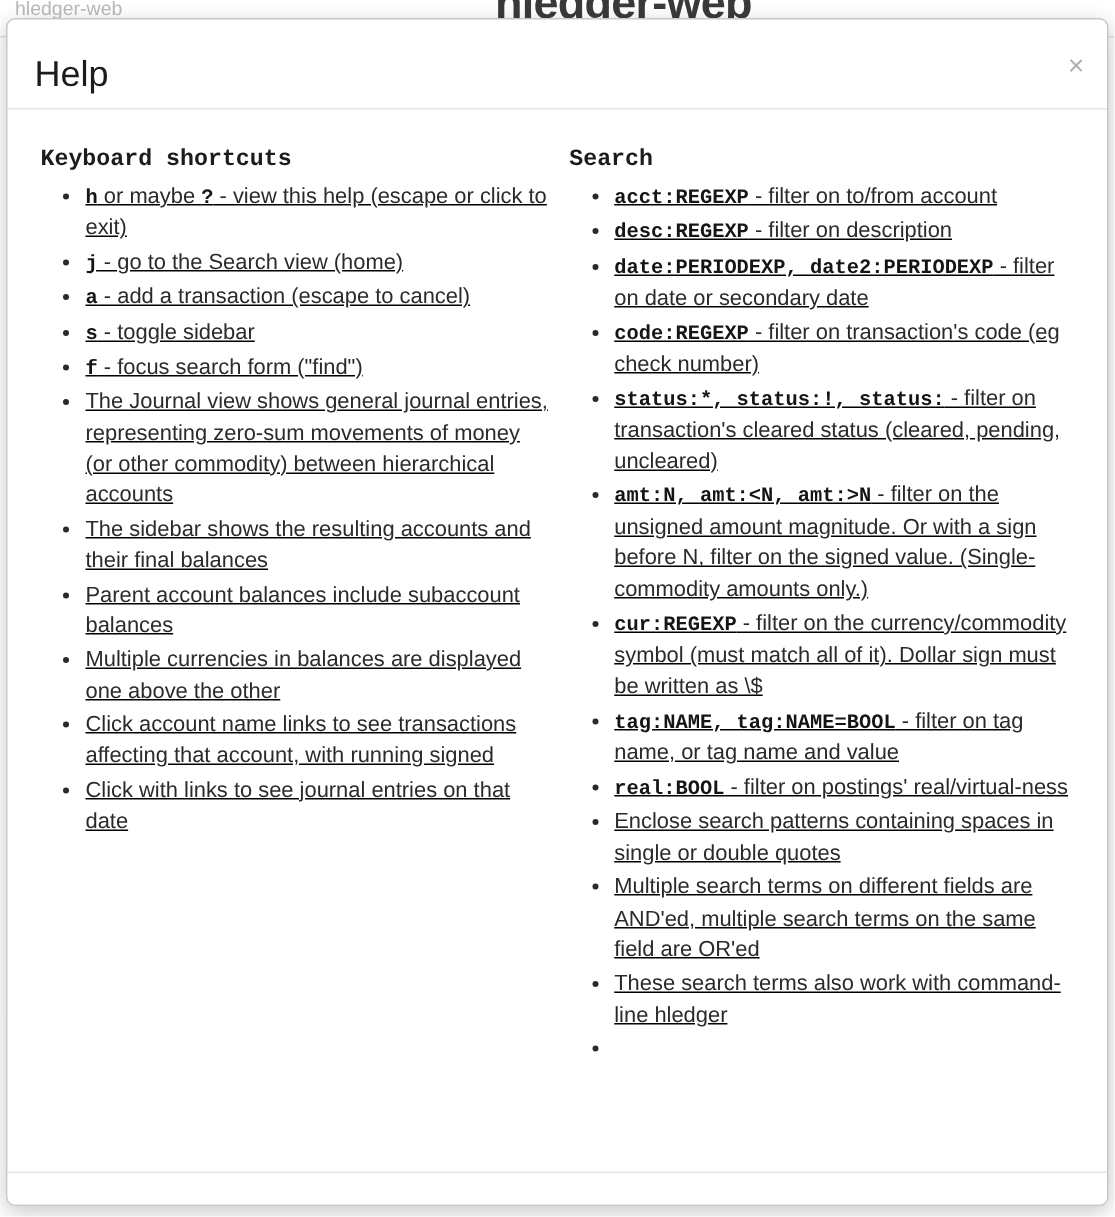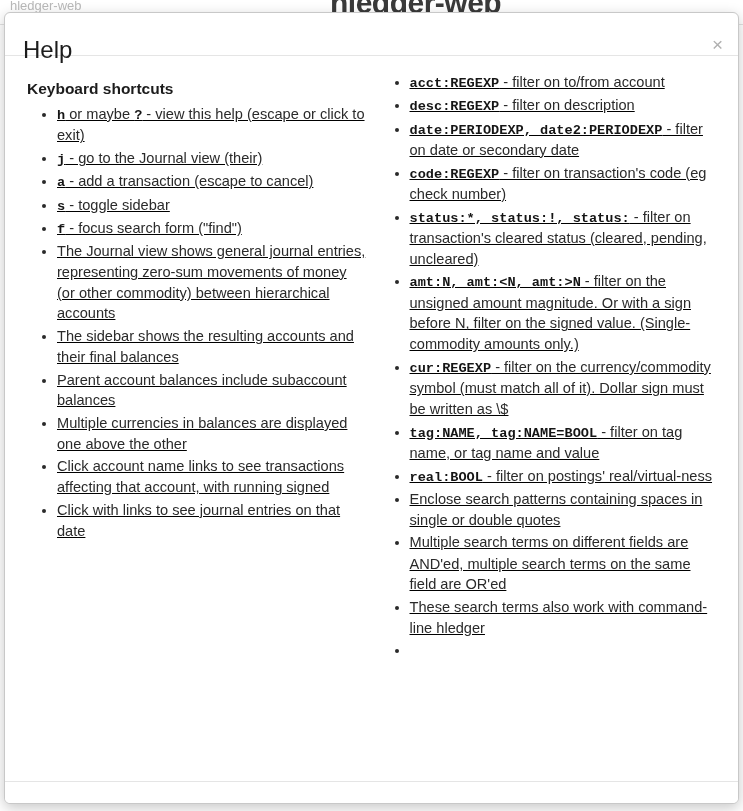--- a/index.html
+++ b/index.html
@@ -56,21 +56,21 @@
     width: 735px;
     height: 792px;
     background: #ffffff;
     border: 1px solid #c8c8c8;
     border-radius: 6px;
     box-shadow: 0 4px 14px rgba(0,0,0,0.22);
     overflow: hidden;
   }
   .modal-header {
     position: relative;
-    height: 43px;
+    height: 60px;
     border-bottom: 1px solid #e5e5e5;
   }
   .modal-title {
     position: absolute;
     left: 18px;
     top: 23px;
     font-size: 24px;
     color: #1c1c1c;
   }
   .modal-close {
@@ -92,20 +92,21 @@
   }
   .col {
     width: 50%;
     padding-right: 6px;
   }
   h4.sec {
     font-size: 15.5px;
     margin: 8px 0 6px 8px;
     color: #1c1c1c;
     font-weight: bold;
+    font-family: Liberation Mono, monospace;
   }
   h4.sec.general { margin-top: 22px; }
   ul.list {
     margin: 0 0 0 0;
     padding-left: 38px;
     list-style: disc;
     text-decoration: underline;
   }
   ul.list li {
     font-size: 14.6px;
@@ -149,21 +150,21 @@
     <div class="modal-body">
 
       <div class="col">
 
         <h4 class="sec">Keyboard shortcuts</h4>
         <ul class="list">
           <li>
             <code>h</code><span> or maybe </span><code>?</code><span> - view this help (escape or click to exit)</span>
           </li>
           <li>
-            <code>j</code><span> - go to the Journal view (their)</span>
+            <code>j</code><span> - go to the Search view (home)</span>
           </li>
           <li>
             <code>a</code><span> - add a transaction (escape to cancel)</span>
           </li>
           <li>
             <code>s</code><span> - toggle sidebar</span>
           </li>
           <li>
             <code>f</code><span> - focus search form ("find")</span>
           </li>
@@ -175,20 +176,21 @@
           <li>Parent account balances include subaccount balances</li>
           <li>Multiple currencies in balances are displayed one above the other</li>
           <li>Click account name links to see transactions affecting that account, with running signed</li>
           <li>Click with links to see journal entries on that date</li>
         </ul>
 
       </div>
 
       <div class="col">
 
+        <h4 class="sec">Search</h4>
         <ul class="list">
           <li>
             <code>acct:REGEXP</code><span> - filter on to/from account</span>
           </li>
           <li>
             <code>desc:REGEXP</code><span> - filter on description</span>
           </li>
           <li>
             <code>date:PERIODEXP, date2:PERIODEXP</code><span> - filter on date or secondary date</span>
           </li>

